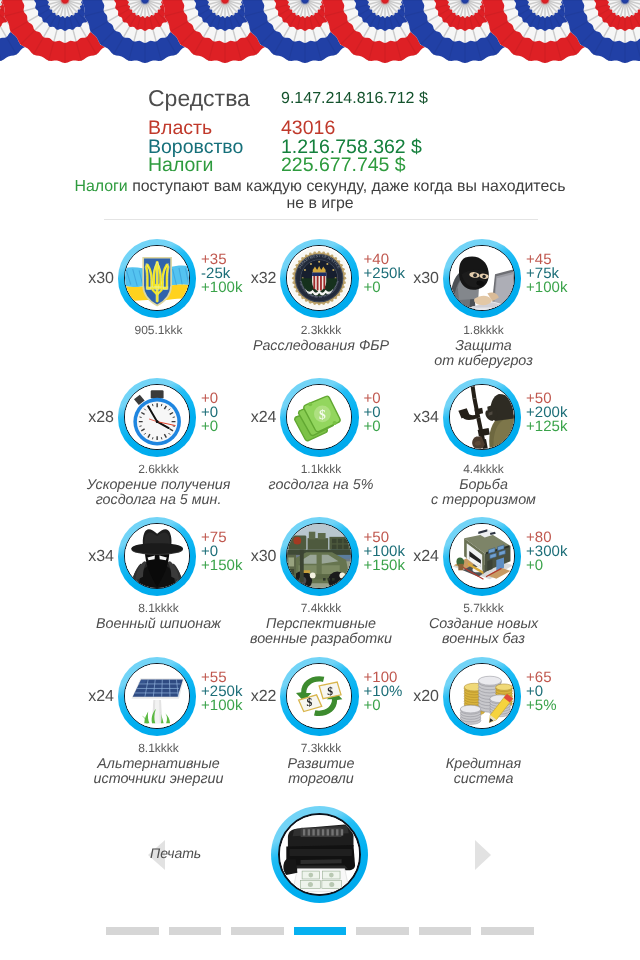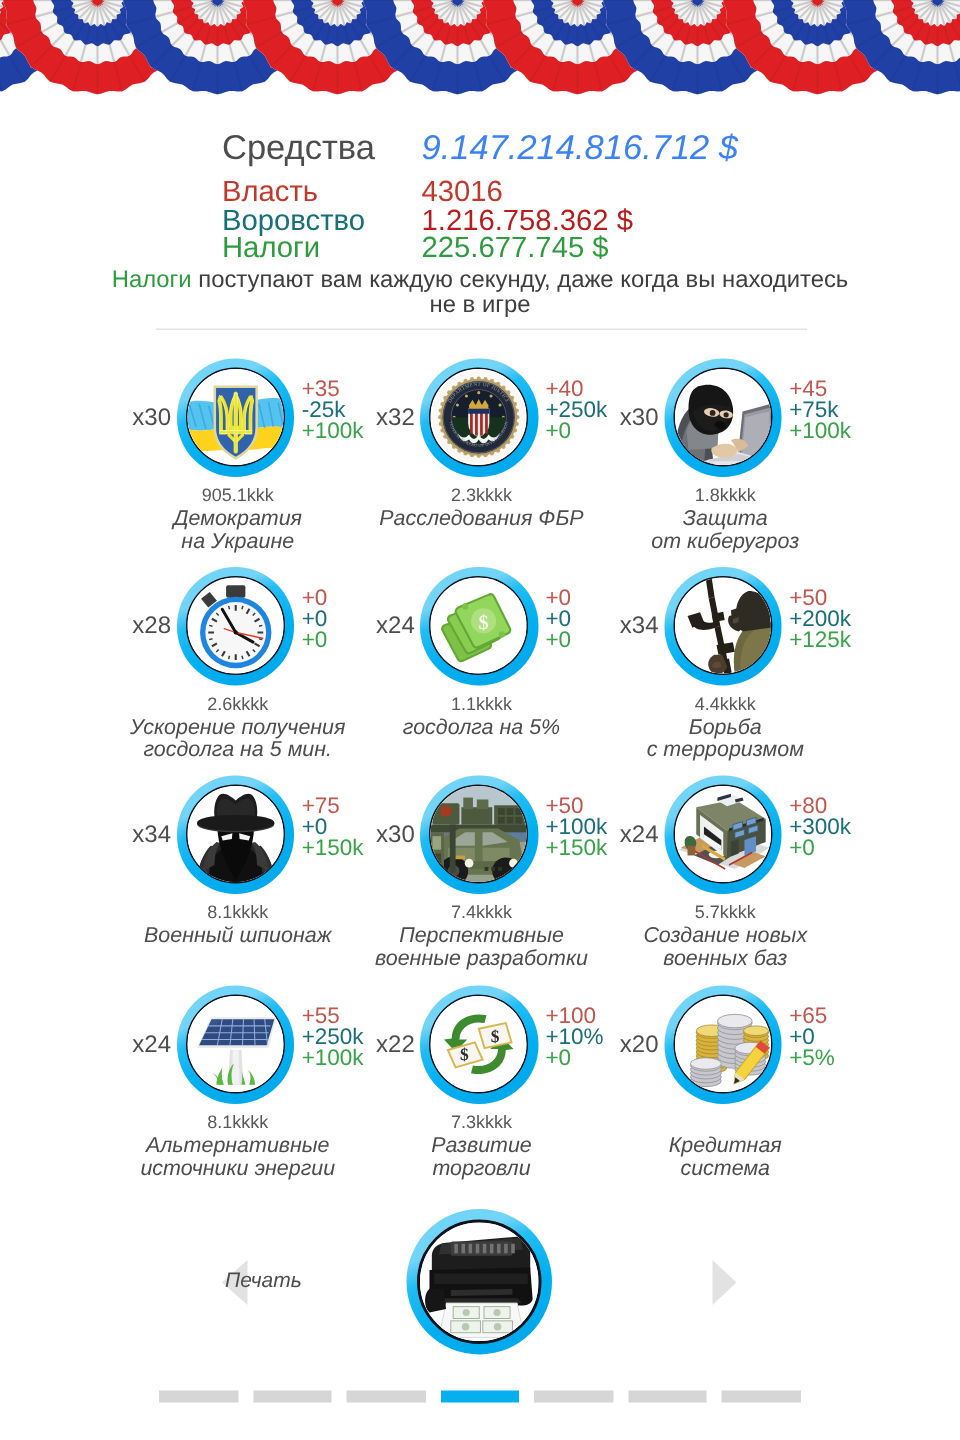--- a/index.html
+++ b/index.html
@@ -9,21 +9,21 @@
   #banner{position:absolute;top:0;left:0;width:640px;height:70px;line-height:0;}
   #banner svg{display:block;}
 
   
   #stats{position:absolute;left:0;top:0;width:640px;}
   .srow{position:absolute;left:0;width:552px;height:20px;}
   .srow .slabel{position:absolute;left:148px;top:0;white-space:nowrap;}
   .srow .sval2{position:absolute;left:281px;top:0;white-space:nowrap;}
   .srow.main{top:87px;}
   .srow.main .slabel{font-size:23px;color:#4d4d4d;line-height:23px;}
-  .srow.main .sval2{font-size:23px;color:#3b82f6;line-height:23px;font-style:italic;}
+  .srow.main .sval2{font-size:16px;color:#14532d;line-height:23px;}
   .srow2{height:19px;}
   .srow2 .slabel{font-size:19.5px;line-height:19px;}
   .srow2 .sval2{font-size:19.5px;line-height:19px;}
   .r1{top:119px;} .r2{top:137.6px;text-align:center;} .r3{top:156px;}
 
   #note{position:absolute;left:71px;top:177.5px;width:498px;text-align:center;font-size:15.9px;color:#3f3f3f;line-height:17px;}
   #note .hl{color:#2e9b3e;}
   #divider{position:absolute;left:104px;top:219px;width:434px;height:1px;background:#e4e4e4;}
 
   
@@ -94,21 +94,21 @@
   <div class="srow main">
     <div class="slabel">Средства</div>
     <div class="sval2">9.147.214.816.712 $</div>
   </div>
   <div class="srow srow2 r1">
     <div class="slabel" style="color:#c0392b">Власть</div>
     <div class="sval2" style="color:#c0392b">43016</div>
   </div>
   <div class="srow srow2 r2">
     <div class="slabel" style="color:#16707a">Воровство</div>
-    <div class="sval2" style="color:#b91c1c">1.216.758.362 $</div>
+    <div class="sval2" style="color:#15803d">1.216.758.362 $</div>
   </div>
   <div class="srow srow2 r3">
     <div class="slabel" style="color:#2e9b3e">Налоги</div>
     <div class="sval2" style="color:#2e9b3e">225.677.745 $</div>
   </div>
 </div>
 <div id="note"><span class="hl">Налоги</span><span> поступают вам каждую секунду, даже когда вы находитесь</span><br><span>не в игре</span></div>
 <div id="divider"></div>
 <div id="grid">
   <div class="cell" style="left:77.0px;top:0px">
@@ -147,24 +147,20 @@
 </g>
           </svg>
         </div>
       </div>
     <div class="stat">
         <div class="a">+35</div>
         <div class="b">-25k</div>
         <div class="c">+100k</div>
       </div>
     <div class="price">905.1kkk</div>
-    <div class="nm">
-        <div>Демократия</div>
-        <div>на Украине</div>
-      </div>
   </div>
   <div class="cell" style="left:239.5px;top:0px">
     <div class="cnt">x32</div>
     <div class="circ">
         <div class="inner">
           <svg viewBox="0 0 100 100">
             <rect width="100" height="100" fill="#ffffff"></rect>
 <circle cx="50" cy="50" r="48" fill="#f9f8f4"></circle>
 <g fill="#c2a870">
               <circle cx="90.00" cy="50.00" r="2.2"></circle>

